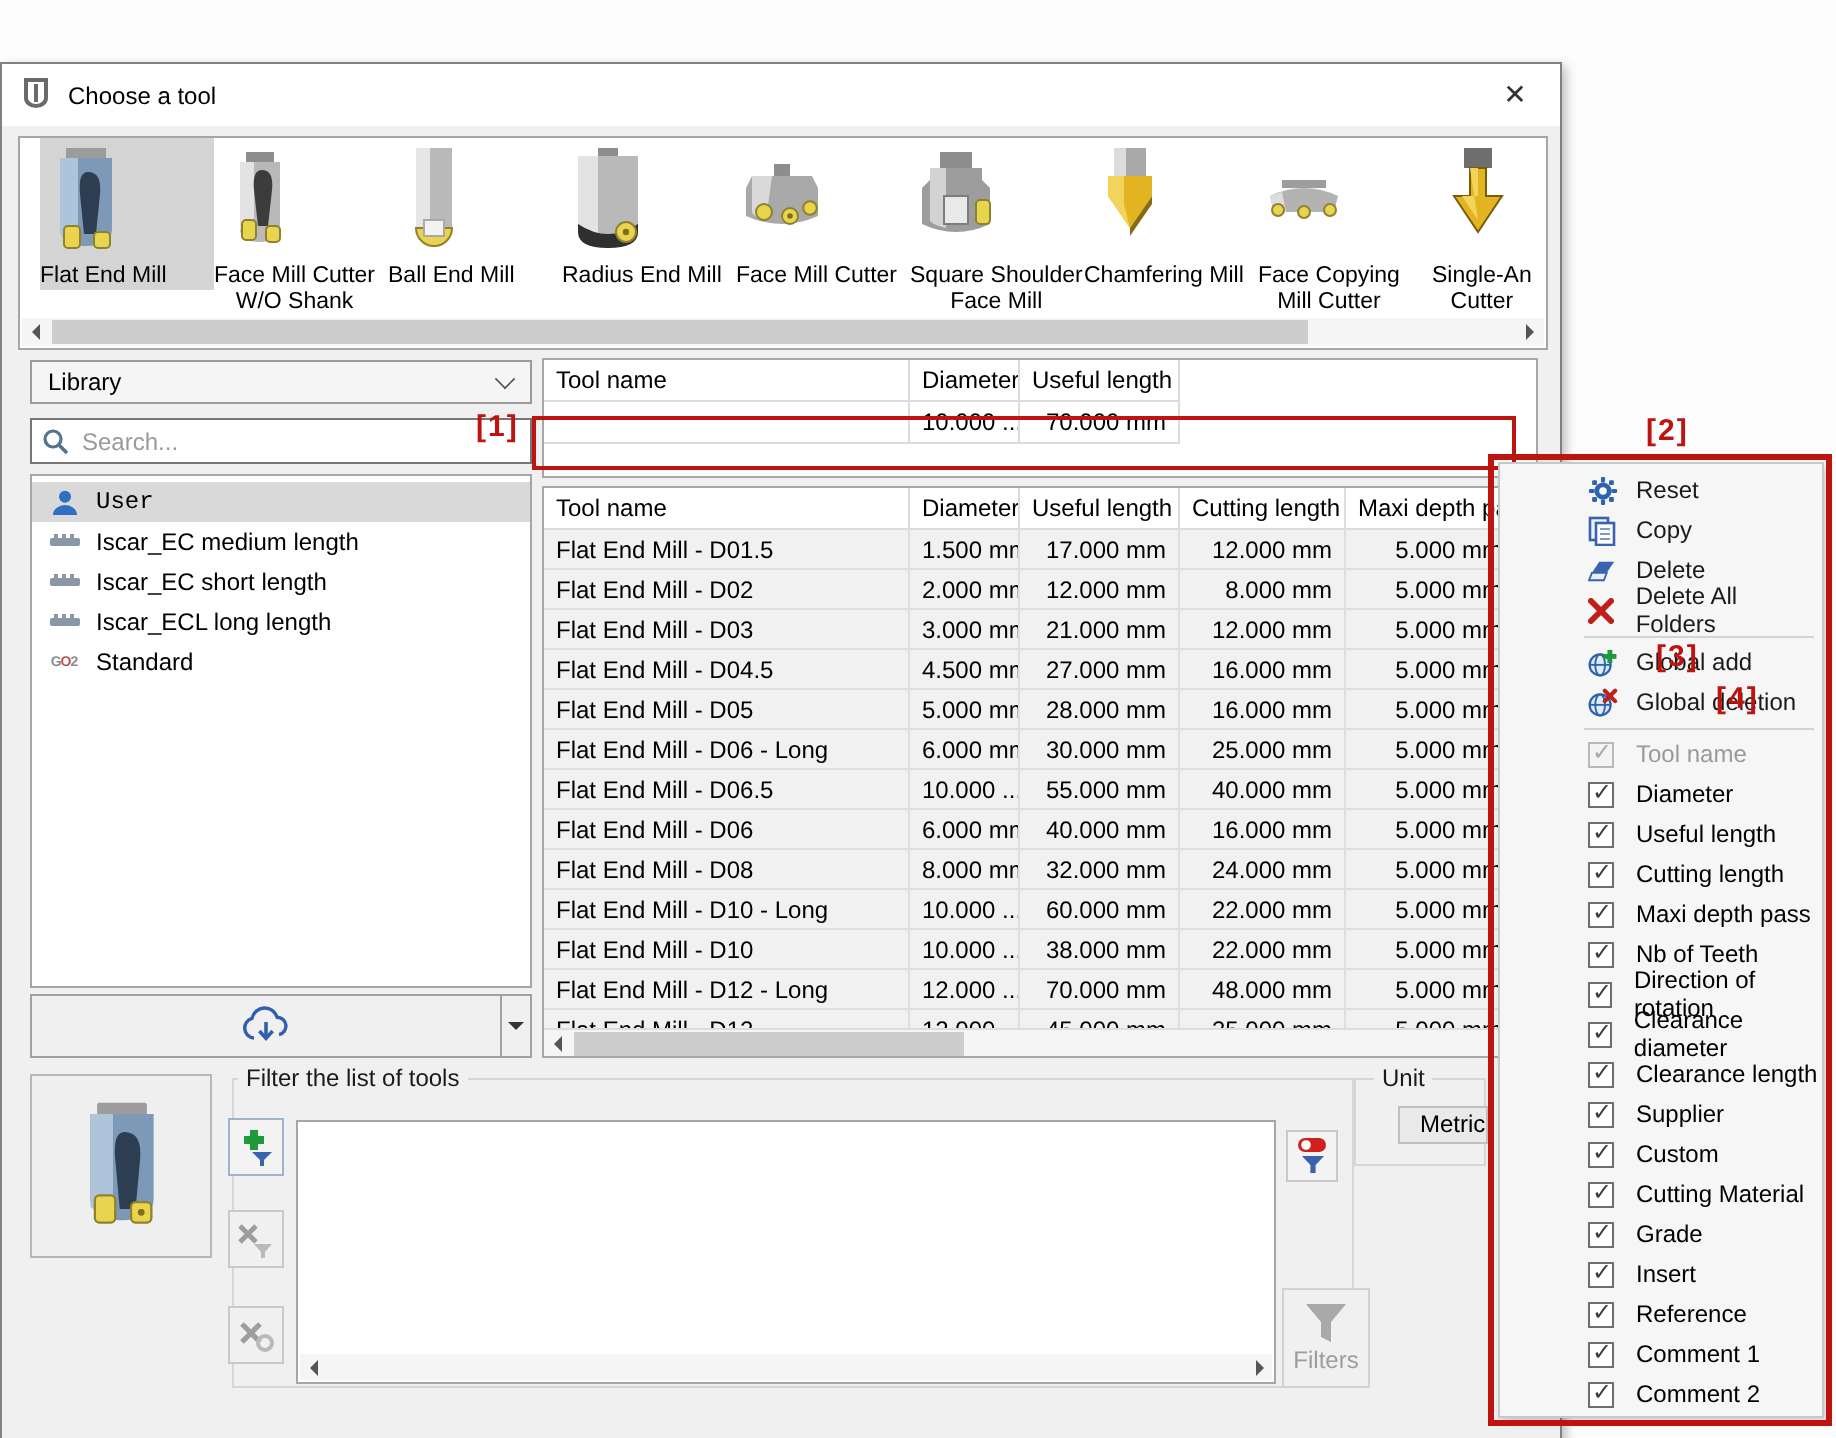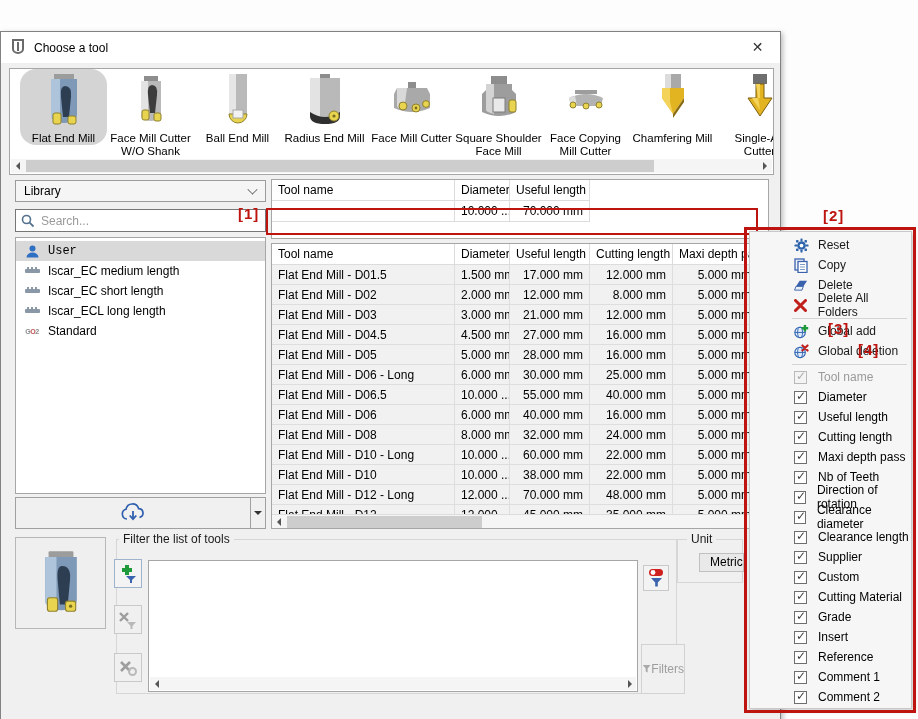--- a/index.html
+++ b/index.html
@@ -11,21 +11,21 @@
             border:1px solid #828282; box-shadow:2px 2px 5px rgba(0,0,0,.25);margin-top:31px; }
   .titlebar { position:absolute; left:0; top:0; width:100%; height:31px; background:#ffffff; display:flex; align-items:center; }
   .title-icon { width:14px; height:17px; margin-left:10px; }
   .title-text { font-size:12px; color:#000; margin-left:9px; }
   .close-btn { position:absolute; right:0; top:0; width:45px; height:30px; display:flex; align-items:center; justify-content:center;
                font-size:14px; color:#333; cursor:pointer; }
 
   
   .tool-strip { position:absolute; left:8px; top:36px; width:765px; height:107px; background:#fff; border:1px solid #a6a6a6; overflow:hidden; }
   .tool-items { display:flex; align-items:flex-start; padding-left:10px; height:90px; }
-  .tool-item { width:87px; min-width:87px; display:flex; flex-direction:column; align-items:center; padding-top:3px; cursor:pointer;border-radius:16px; }
+  .tool-item { width:87px; min-width:87px; display:flex; flex-direction:column; align-items:flex-start; padding-top:3px; cursor:pointer; }
   .tool-item.selected { background:#d4d4d4; }
   .tool-icon { width:46px; height:58px; display:flex; align-items:center; justify-content:center; }
   .tool-icon svg { width:46px; height:58px; }
   .tool-label { font-size:11.5px; color:#000; text-align:center; line-height:13px; margin-top:2px; white-space:nowrap; }
 
   .hscroll { position:absolute; left:1px; bottom:1px; width:761px; height:14px; background:#f5f5f5; display:flex; align-items:center; }
   .hscroll .arrow { width:14px; height:14px; position:relative; }
   .hscroll .thumb { position:absolute; left:15px; top:1px; height:12px; background:#cdcdcd; }
   .tri-l, .tri-r, .tri-u { position:absolute; left:50%; top:50%; width:0; height:0; transform:translate(-50%,-50%); }
   .tri-l { border:4px solid transparent; border-right-color:#555; border-left:none; }
@@ -90,21 +90,21 @@
   .groupbox { position:absolute; border:1px solid #d6d6d6; }
   .group-label { position:absolute; font-size:12px; color:#1a1a1a; background:#f0f0f0; padding:0 4px; }
   .icon-btn { position:absolute; width:28px; height:29px; background:#f3f3f3; border:1px solid #9fb4cc; display:flex; align-items:center; justify-content:center; cursor:pointer; }
   .icon-btn.disabled { border-color:#c9c9c9; background:#f0f0f0; cursor:default; }
   .filter-list { position:absolute; left:147px; top:528px; width:490px; height:132px; background:#fff; border:1px solid #a6a6a6; }
   .fl-scroll { position:absolute; left:1px; right:1px; bottom:1px; height:13px; background:#f5f5f5; }
   .fl-scroll .arrow { position:absolute; top:0; width:13px; height:13px; }
   .metric-box { position:absolute; left:698px; top:521px; width:45px; height:19px; background:#e9e9e9; border:1px solid #c0c0c0;
                 font-size:12px; line-height:17px; padding-left:10px; cursor:pointer; }
   .filters-btn { position:absolute; left:640px; top:612px; width:44px; height:50px; background:#f0f0f0; border:1px solid #d2d2d2;
-                 display:flex; flex-direction:row; align-items:center; justify-content:center; color:#9d9d9d; font-size:12px; }
+                 display:flex; flex-direction:column; align-items:center; justify-content:center; color:#9d9d9d; font-size:12px; }
 
   
   .ann-label { position:absolute; color:#be1410; font-weight:bold; font-size:15px; z-index:12; letter-spacing:1px; }
   .ann-rect { position:absolute; border:2px solid #be1410; z-index:6; pointer-events:none; }
   .ann-rect.thick { border-width:3px; z-index:11; }
 </style>
 </head>
 <body>
 
 <div class="stage">
@@ -199,42 +199,42 @@
                 <rect x="17" y="26" width="12" height="14" fill="#e9e9e9" stroke="#7d7d7d"></rect>
                 <rect x="33" y="28" width="7" height="12" rx="2" fill="#e8d44f" stroke="#8f812d"></rect>
               </svg>
             </div>
     <div class="tool-label">Square Shoulder<br>Face Mill</div>
   </div>
 
   <div class="tool-item">
     <div class="tool-icon">
               <svg viewBox="0 0 46 58">
+                <rect x="15" y="2" width="16" height="14" fill="#a9a9a9"></rect>
+                <rect x="15" y="2" width="6" height="14" fill="#dcdcdc"></rect>
+                <path d="M12 16 h22 v10 l-11 16 l-11 -16 z" fill="#e3b422"></path>
+                <path d="M12 16 h8 v14 l3 12 l-11 -16 z" fill="#f4d35a"></path>
+                <path d="M23 42 l11 -16 v4 l-11 16 z" fill="#8a6a10"></path>
+              </svg>
+            </div>
+    <div class="tool-label">Chamfering Mill</div>
+  </div>
+
+  <div class="tool-item">
+    <div class="tool-icon">
+              <svg viewBox="0 0 46 58">
                 <path d="M12 22 h22 v-4 h-22 z" fill="#9d9d9d"></path>
                 <path d="M6 26 q17 -8 34 0 l-2 8 h-30 z" fill="#b3b3b3"></path>
                 <path d="M6 26 l2 8 h6 l-2 -10 z" fill="#dddddd"></path>
                 <circle cx="10" cy="33" r="3" fill="#e8d44f" stroke="#8f812d"></circle>
                 <circle cx="23" cy="34" r="3" fill="#e8d44f" stroke="#8f812d"></circle>
                 <circle cx="36" cy="33" r="3" fill="#e8d44f" stroke="#8f812d"></circle>
               </svg>
             </div>
     <div class="tool-label">Face Copying<br>Mill Cutter</div>
-  </div>
-
-  <div class="tool-item">
-    <div class="tool-icon">
-              <svg viewBox="0 0 46 58">
-                <rect x="15" y="2" width="16" height="14" fill="#a9a9a9"></rect>
-                <rect x="15" y="2" width="6" height="14" fill="#dcdcdc"></rect>
-                <path d="M12 16 h22 v10 l-11 16 l-11 -16 z" fill="#e3b422"></path>
-                <path d="M12 16 h8 v14 l3 12 l-11 -16 z" fill="#f4d35a"></path>
-                <path d="M23 42 l11 -16 v4 l-11 16 z" fill="#8a6a10"></path>
-              </svg>
-            </div>
-    <div class="tool-label">Chamfering Mill</div>
   </div>
 
   <div class="tool-item">
     <div class="tool-icon">
               <svg viewBox="0 0 46 58">
                 <rect x="16" y="2" width="14" height="10" fill="#6e6e6e"></rect>
                 <path d="M19 12 h8 v14 h8 l-12 18 l-12 -18 h8 z" fill="#e3b422" stroke="#7a5c0c"></path>
                 <path d="M19 12 h4 v14 h-8 l8 12 z" fill="#f4d35a"></path>
               </svg>
             </div>

